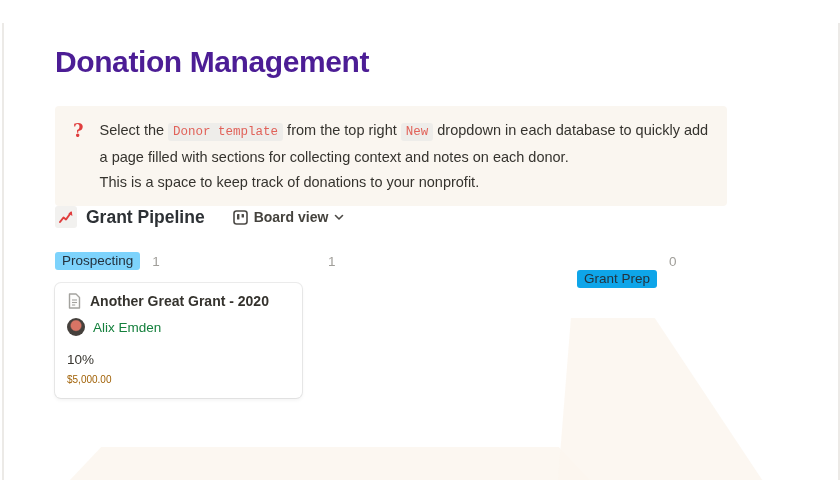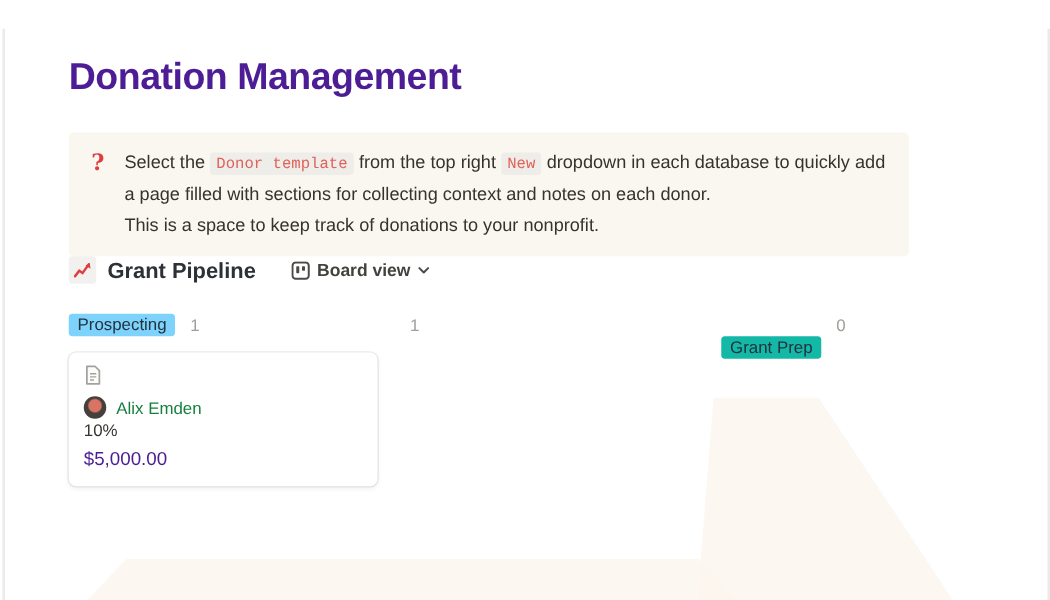--- a/index.html
+++ b/index.html
@@ -68,22 +68,22 @@
     background:#fff; border-radius:6px; padding:10px 12px 13px; cursor:pointer;
     box-shadow:0 0 0 1px rgba(15,15,15,0.08), 0 2px 4px rgba(15,15,15,0.06);
   }
   .card-title-row { display:flex; align-items:center; gap:8px; }
   .card-title { font-size:14px; font-weight:700; color:#34322d; }
   .assignee-row { margin-top:9px; display:flex; align-items:center; gap:8px; }
   .assignee-name { font-size:13.5px; color:#15803d; }
   .avatar { width:18px; height:18px; border-radius:50%; flex:0 0 18px; }
   .avatar.alix { background:radial-gradient(circle at 50% 42%, #d97465 0 34%, #45403c 44%); }
   .avatar.andy { background:radial-gradient(ellipse 40% 34% at 50% 68%, #ffffff 0 60%, #161616 75%); }
-  .card-percent { margin-top:2px; font-size:13.5px; color:#37352f; }
-  .card-amount { margin-top:7px; font-size:15px; color:#4c1d95; }
+  .card-percent { margin-top:16px; font-size:13.5px; color:#37352f; }
+  .card-amount { margin-top:7px; font-size:10px; color:#a16207; }
 </style>
 </head>
 <body>
 
 <div class="frame-line left"></div>
 <div class="frame-line right"></div>
 <div class="artifact a1"></div>
 <div class="artifact a2"></div>
 
 <main>
@@ -126,38 +126,39 @@
     </div>
     <div class="card-stack">
   <div class="board-card">
     <div class="card-title-row">
       <svg width="15" height="16" viewBox="0 0 15 16">
         <path d="M2.5 1 H9 L12.5 4.5 V15 H2.5 Z" fill="#fdfdfc" stroke="#a3a29e" stroke-width="1.4" stroke-linejoin="round"></path>
         <line x1="5" y1="7" x2="10" y2="7" stroke="#a3a29e" stroke-width="1.1"></line>
         <line x1="5" y1="9.5" x2="10" y2="9.5" stroke="#a3a29e" stroke-width="1.1"></line>
         <line x1="5" y1="12" x2="8.2" y2="12" stroke="#a3a29e" stroke-width="1.1"></line>
       </svg>
+      <span class="card-title">Another Great Grant - 2020</span>
     </div>
     <div class="assignee-row">
       <span class="avatar alix"></span>
       <span class="assignee-name">Alix Emden</span>
     </div>
     <div class="card-percent">10%</div>
     <div class="card-amount">$5,000.00</div>
   </div>
 </div>
   </div>
 
   <div class="board-column">
     <div class="column-header">
       <span class="column-count">1</span>
     </div>
   </div>
 
   <div class="board-column">
     <div class="column-header">
-      <span class="column-badge" style="background: #14b8a6; margin-top: 36px;">Grant Prep</span>
+      <span class="column-badge" style="background: #0ea5e9; margin-top: 36px;">Grant Prep</span>
       <span class="column-count">0</span>
     </div>
     <div class="card-stack"></div>
   </div>
 </div>
 </main>
 
 </body></html>

